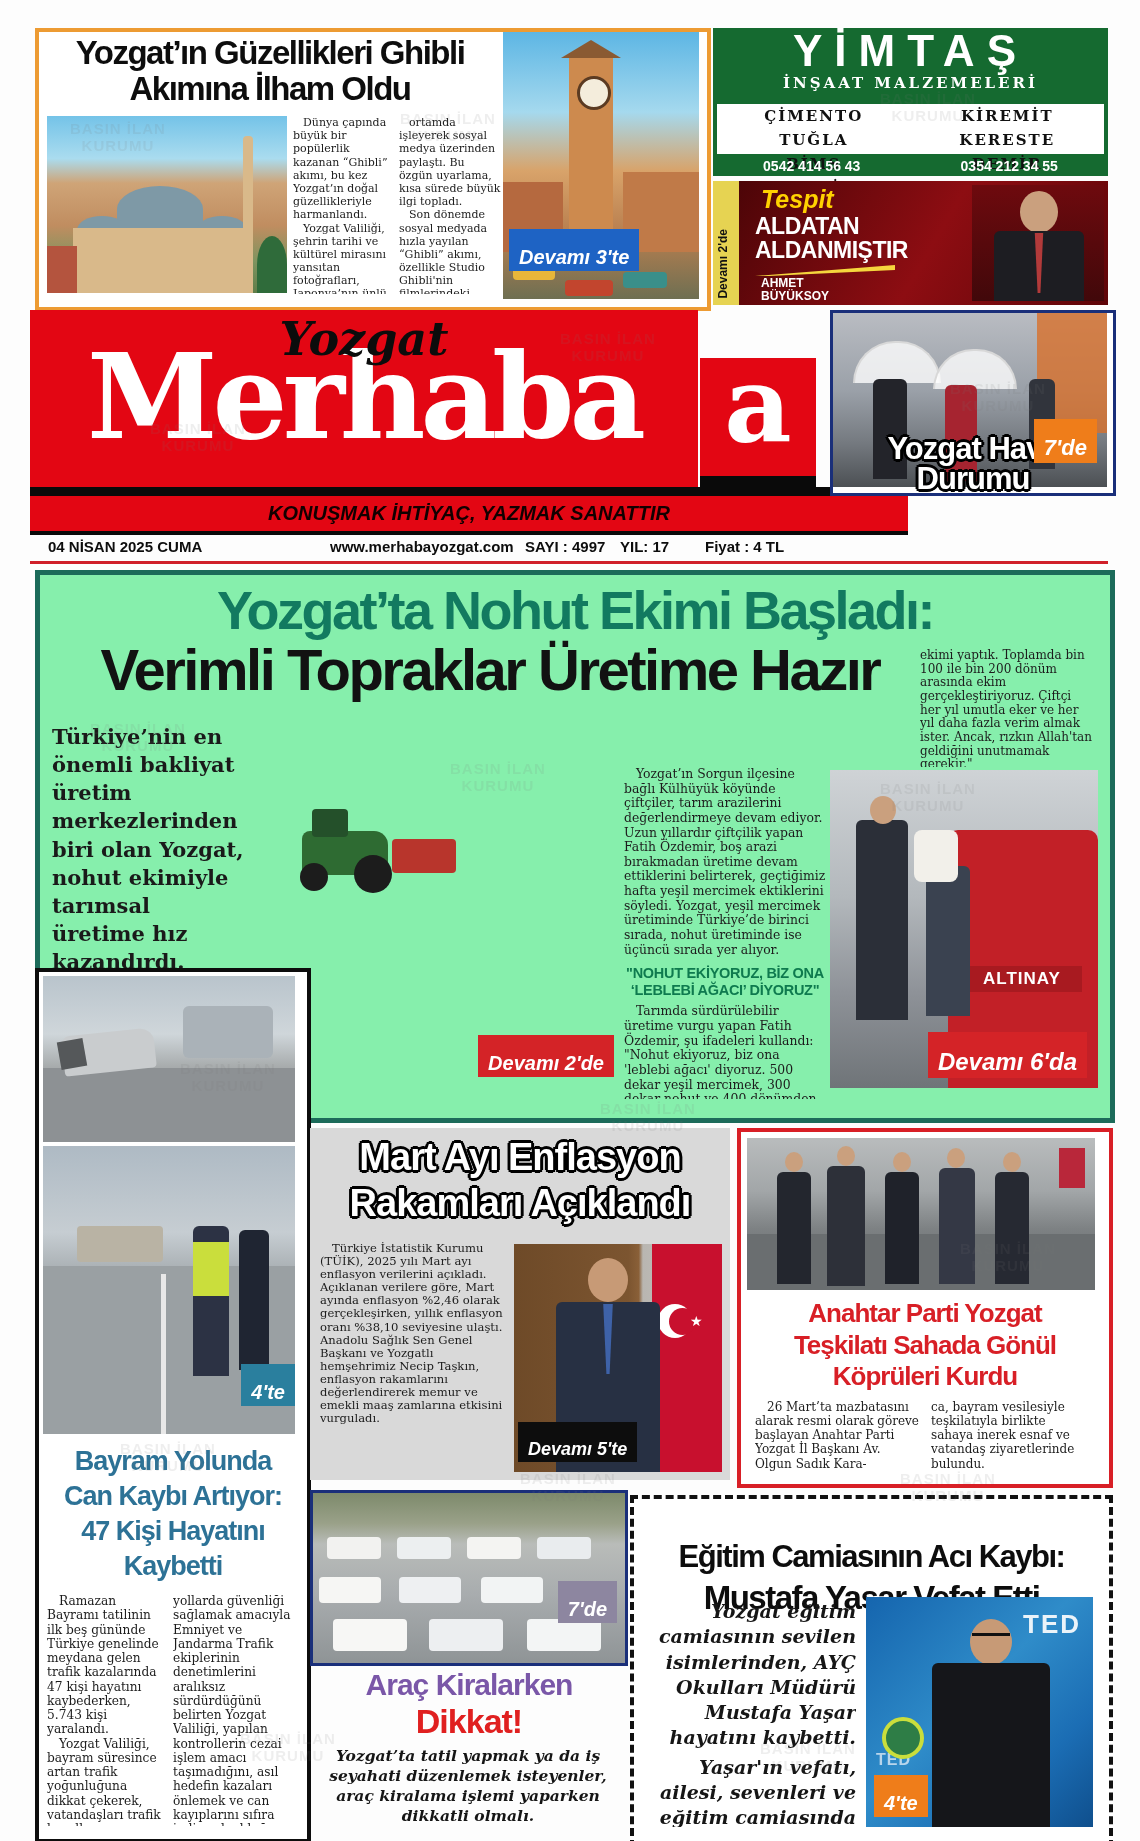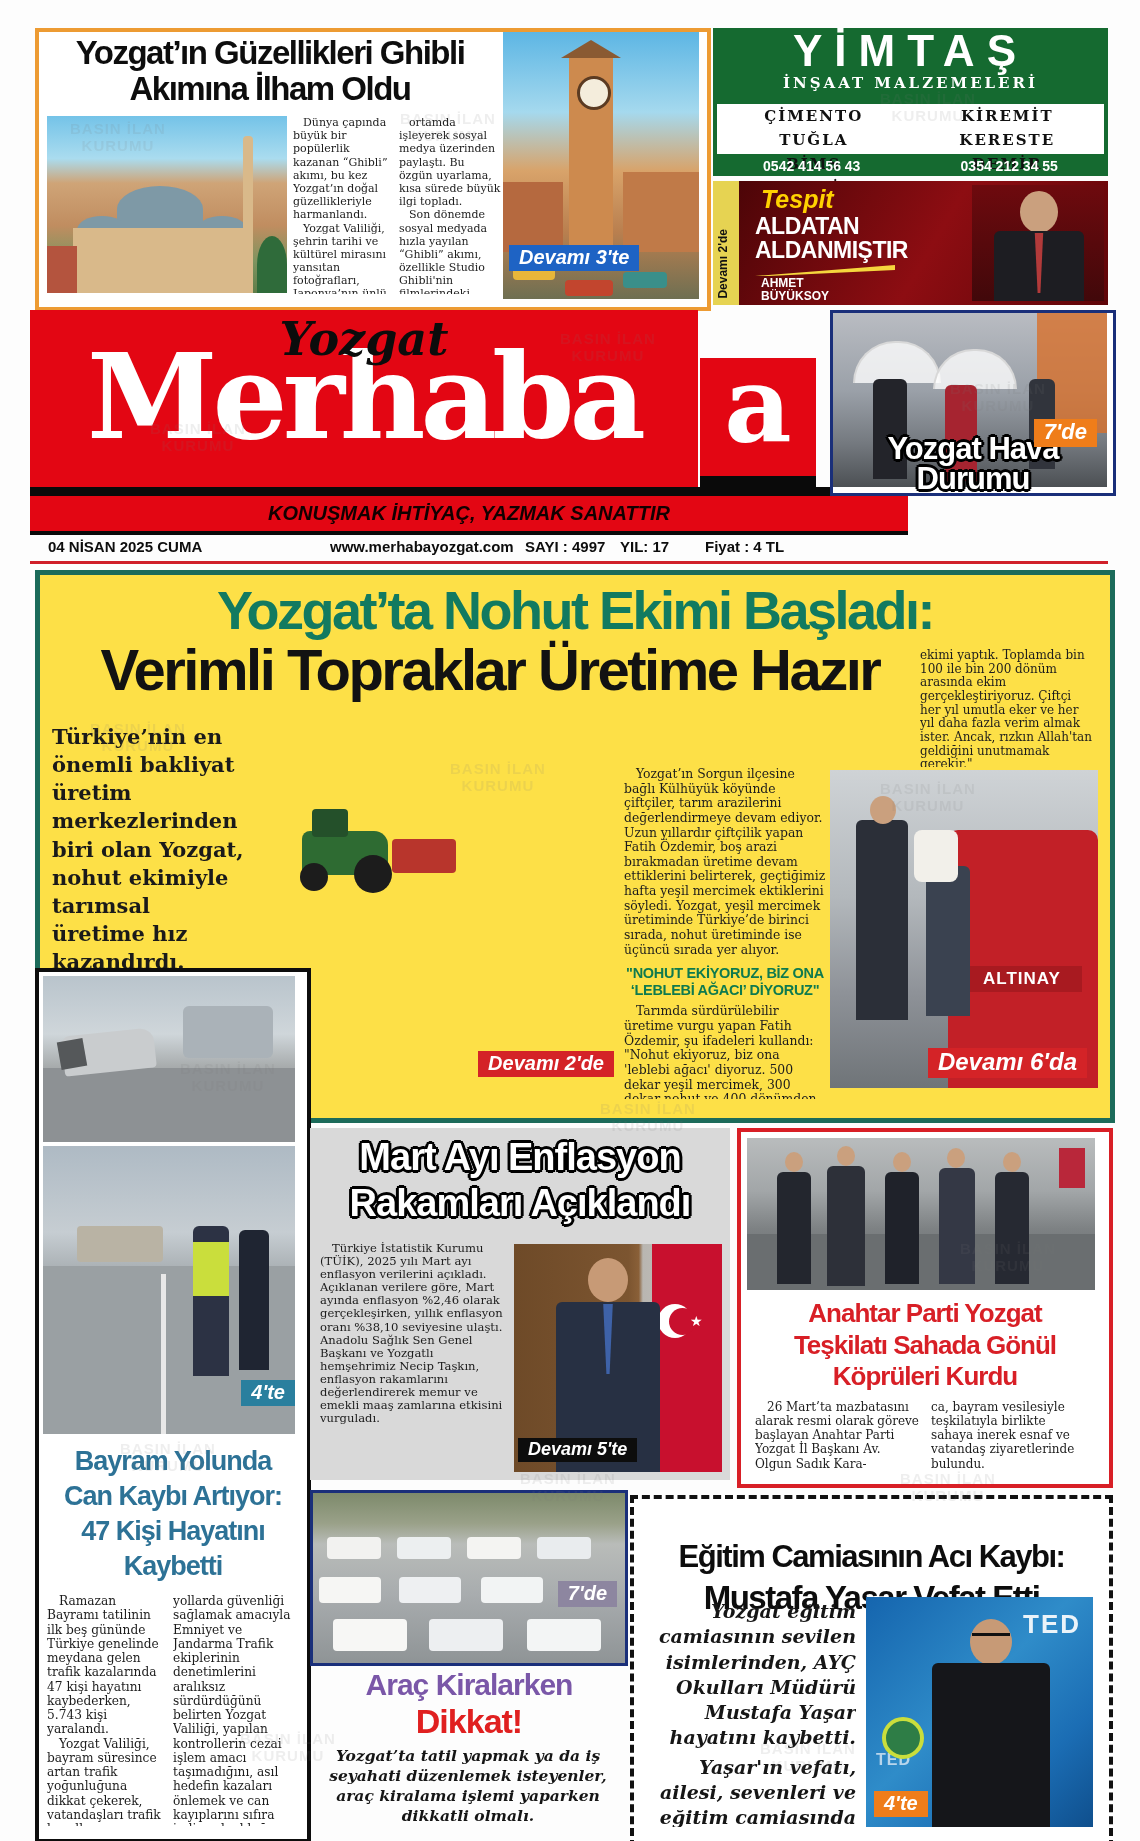--- a/index.html
+++ b/index.html
@@ -1,21 +1,21 @@
 <!DOCTYPE html>
 <html><head>
 <meta charset="utf-8">
 <style>
   html,body{margin:0;padding:0;background:#e8e8e8;}
   #page{position:relative;width:1140px;height:1841px;background:#fdfdfd;margin:0 auto;
         font-family:"Liberation Sans",sans-serif;overflow:hidden;}
   .abs{position:absolute;}
   .photo{overflow:hidden;position:absolute;}
   .badge{display:inline-block;font:bold italic 18px "Liberation Sans",sans-serif;color:#fff;
-         padding:2px 10px 4px;line-height:1;}
+         padding:18px 10px 4px;line-height:1;}
   .outlined{color:#fff;text-shadow:3px 0 0 #000,-3px 0 0 #000,0 3px 0 #000,0 -3px 0 #000,
             2px 2px 0 #000,-2px -2px 0 #000,2px -2px 0 #000,-2px 2px 0 #000;}
   .wm{opacity:.12;color:#777;font:bold 15px "Liberation Sans",sans-serif;white-space:pre-line;
       text-align:center;z-index:60;pointer-events:none;letter-spacing:1px;position:absolute;}
   
   #ghibli-box{left:35px;top:28px;width:668px;height:275px;border:4px solid #ed9b33;background:#fff;}
   #ghibli-box .hl{position:absolute;left:0;width:462px;text-align:center;font-weight:bold;
                   font-size:33px;letter-spacing:-1.5px;color:#0d0d0d;line-height:1;}
   .newscol{position:absolute;font-family:"DejaVu Serif",serif;font-size:11px;line-height:1.2;
            color:#1c1c1c;overflow:hidden;text-align:left;}
@@ -65,21 +65,21 @@
   #date-row{left:30px;top:536px;width:790px;height:24px;font-weight:bold;font-size:15px;color:#0d0d0d;}
   #date-row span{position:absolute;top:2px;white-space:nowrap;}
   #red-rule{left:30px;top:561px;width:1078px;height:3px;background:#d0202a;}
   
   #weather-box{left:830px;top:310px;width:280px;height:180px;border:3px solid #1a2f7a;background:#fff;}
   #weather-photo{left:0;top:0;right:0;bottom:0;width:274px;height:174px;
       background:linear-gradient(180deg,#b9bcc2 0%,#9aa0a8 45%,#74797f 75%,#4c5054 100%);}
   #weather-title{position:absolute;left:0;right:0;bottom:0;text-align:center;font-weight:bold;
       font-size:31px;letter-spacing:-1px;line-height:.95;z-index:3;}
   
-  #main-box{left:35px;top:570px;width:1070px;height:543px;border:5px solid #1c6b5a;background:#fde047;}
+  #main-box{left:35px;top:570px;width:1070px;height:543px;border:5px solid #1c6b5a;background:#86efac;}
   #main-h1{position:absolute;left:0;right:0;top:8px;text-align:center;font-weight:bold;
       font-size:54px;letter-spacing:-2.5px;color:#127a60;line-height:1;}
   #main-h2{position:absolute;left:10px;top:66px;width:880px;text-align:center;font-weight:bold;
       font-size:58px;letter-spacing:-2.5px;color:#121212;line-height:1;}
   #main-intro{position:absolute;left:12px;top:148px;width:196px;font-family:"DejaVu Serif",serif;
       font-weight:bold;font-size:21px;line-height:1.34;color:#1a1a1a;}
   #field-photo{left:202px;top:160px;width:376px;height:358px;
       background:linear-gradient(180deg,#cbcac5 0%,#bab5ac 32%,#90816c 46%,#7465557 60%,#6d5f50 70%,#594c40 100%);}
   #mid-col{position:absolute;left:584px;top:192px;width:202px;height:332px;overflow:hidden;}
   #mid-col .body{font-family:"DejaVu Serif",serif;font-size:12.4px;line-height:1.18;color:#1c1c1c;}

